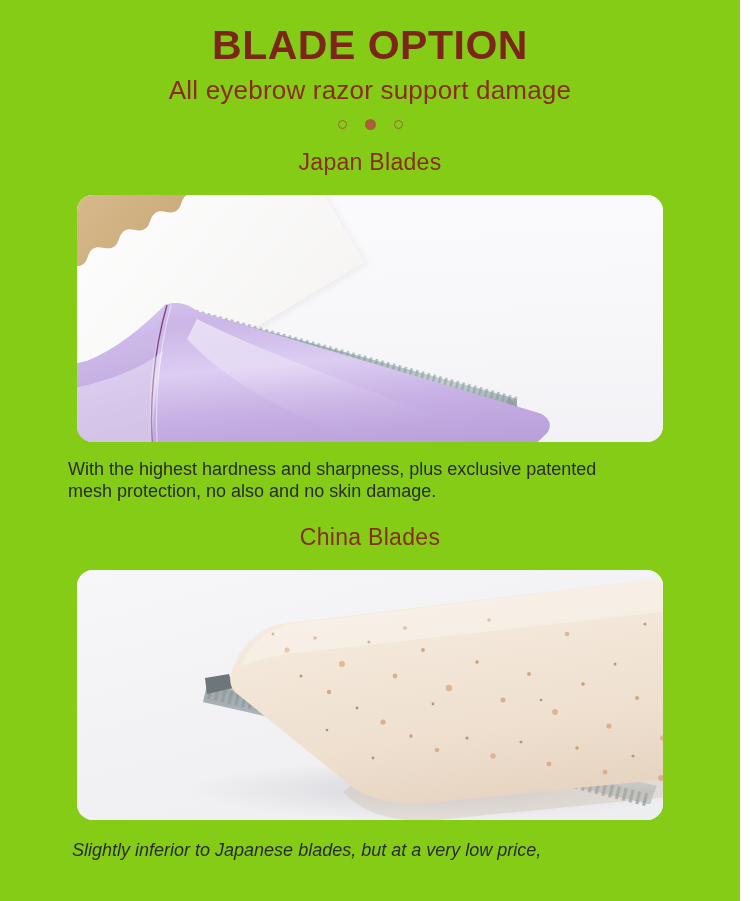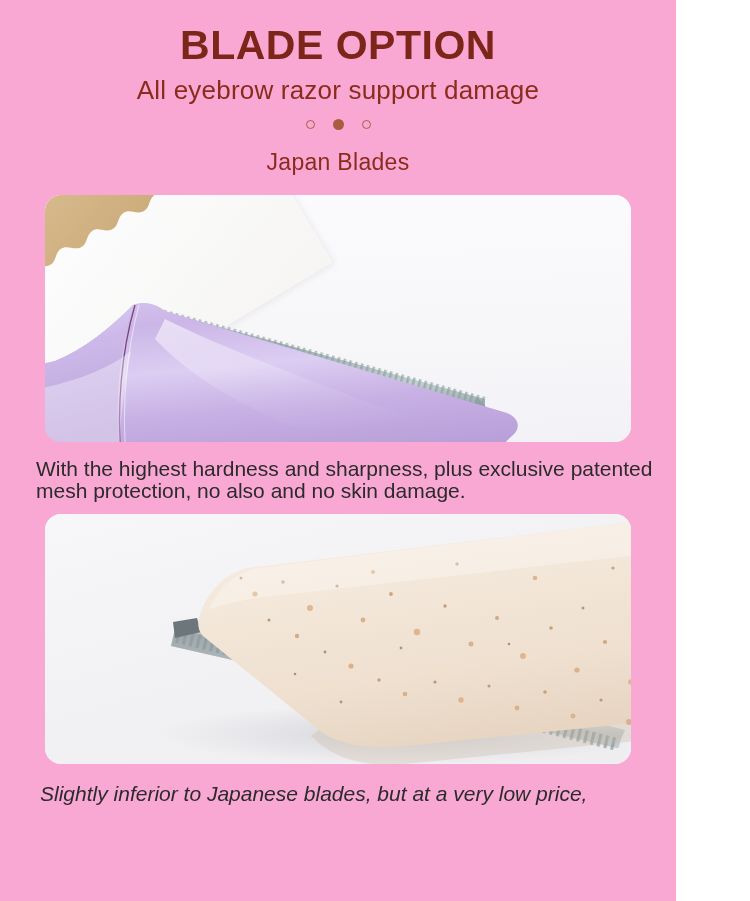--- a/index.html
+++ b/index.html
@@ -9,24 +9,24 @@
   }
   body {
     width: 750px;
     height: 901px;
     font-family: "Liberation Sans", sans-serif;
     overflow: hidden;
     position: relative;
   }
 
   .page {
-    width: 676px;
+    width: 740px;
     height: 901px;
     position: relative;
-    background: #f9a8d4;
+    background: #84cc16;
   }
 
   
   .header {
     padding-top: 22px;
     text-align: center;
   }
   .title {
     font-size: 41px;
     line-height: 46px;
@@ -149,21 +149,21 @@
     top: 10px;
     width: 560px;
     height: 250px;
   }
   .razor2 svg { display:block; width:100%; height:100%; overflow: visible; }
 
   
   .caption {
     width: 610px;
     margin: 13px auto 0 auto;
-    font-size: 21px;
+    font-size: 18px;
     line-height: 22px;
     color: #2b2b2b;
     font-family: "Liberation Sans", sans-serif;
   }
   .caption.cap1 {
     padding-left: 6px;
     margin-top: 16px;
   }
   .caption.cap2 {
     text-align: left;
@@ -300,20 +300,21 @@
           M-40,158 L442,182 C452,184 462,182 470,175 L466,188 L-40,178 Z"></path>
       </svg>
     </div>
   </div>
 
   <div class="caption cap1">
     <span class="line">With the highest hardness and sharpness, plus exclusive patented</span>
     <span class="line">mesh protection, no also and no skin damage.</span>
   </div>
 
+  <h2 class="section-title s2-title">China Blades</h2>
 
   <div class="photo photo2">
     <div class="bg2"></div>
 
     <div class="razor2">
       <svg viewBox="0 0 560 250" preserveAspectRatio="none">
         <defs>
           <linearGradient id="straw" x1="0.2" y1="0" x2="0.5" y2="1">
             <stop offset="0%" stop-color="#f7eee3"></stop>
             <stop offset="35%" stop-color="#f3e7d9"></stop>

